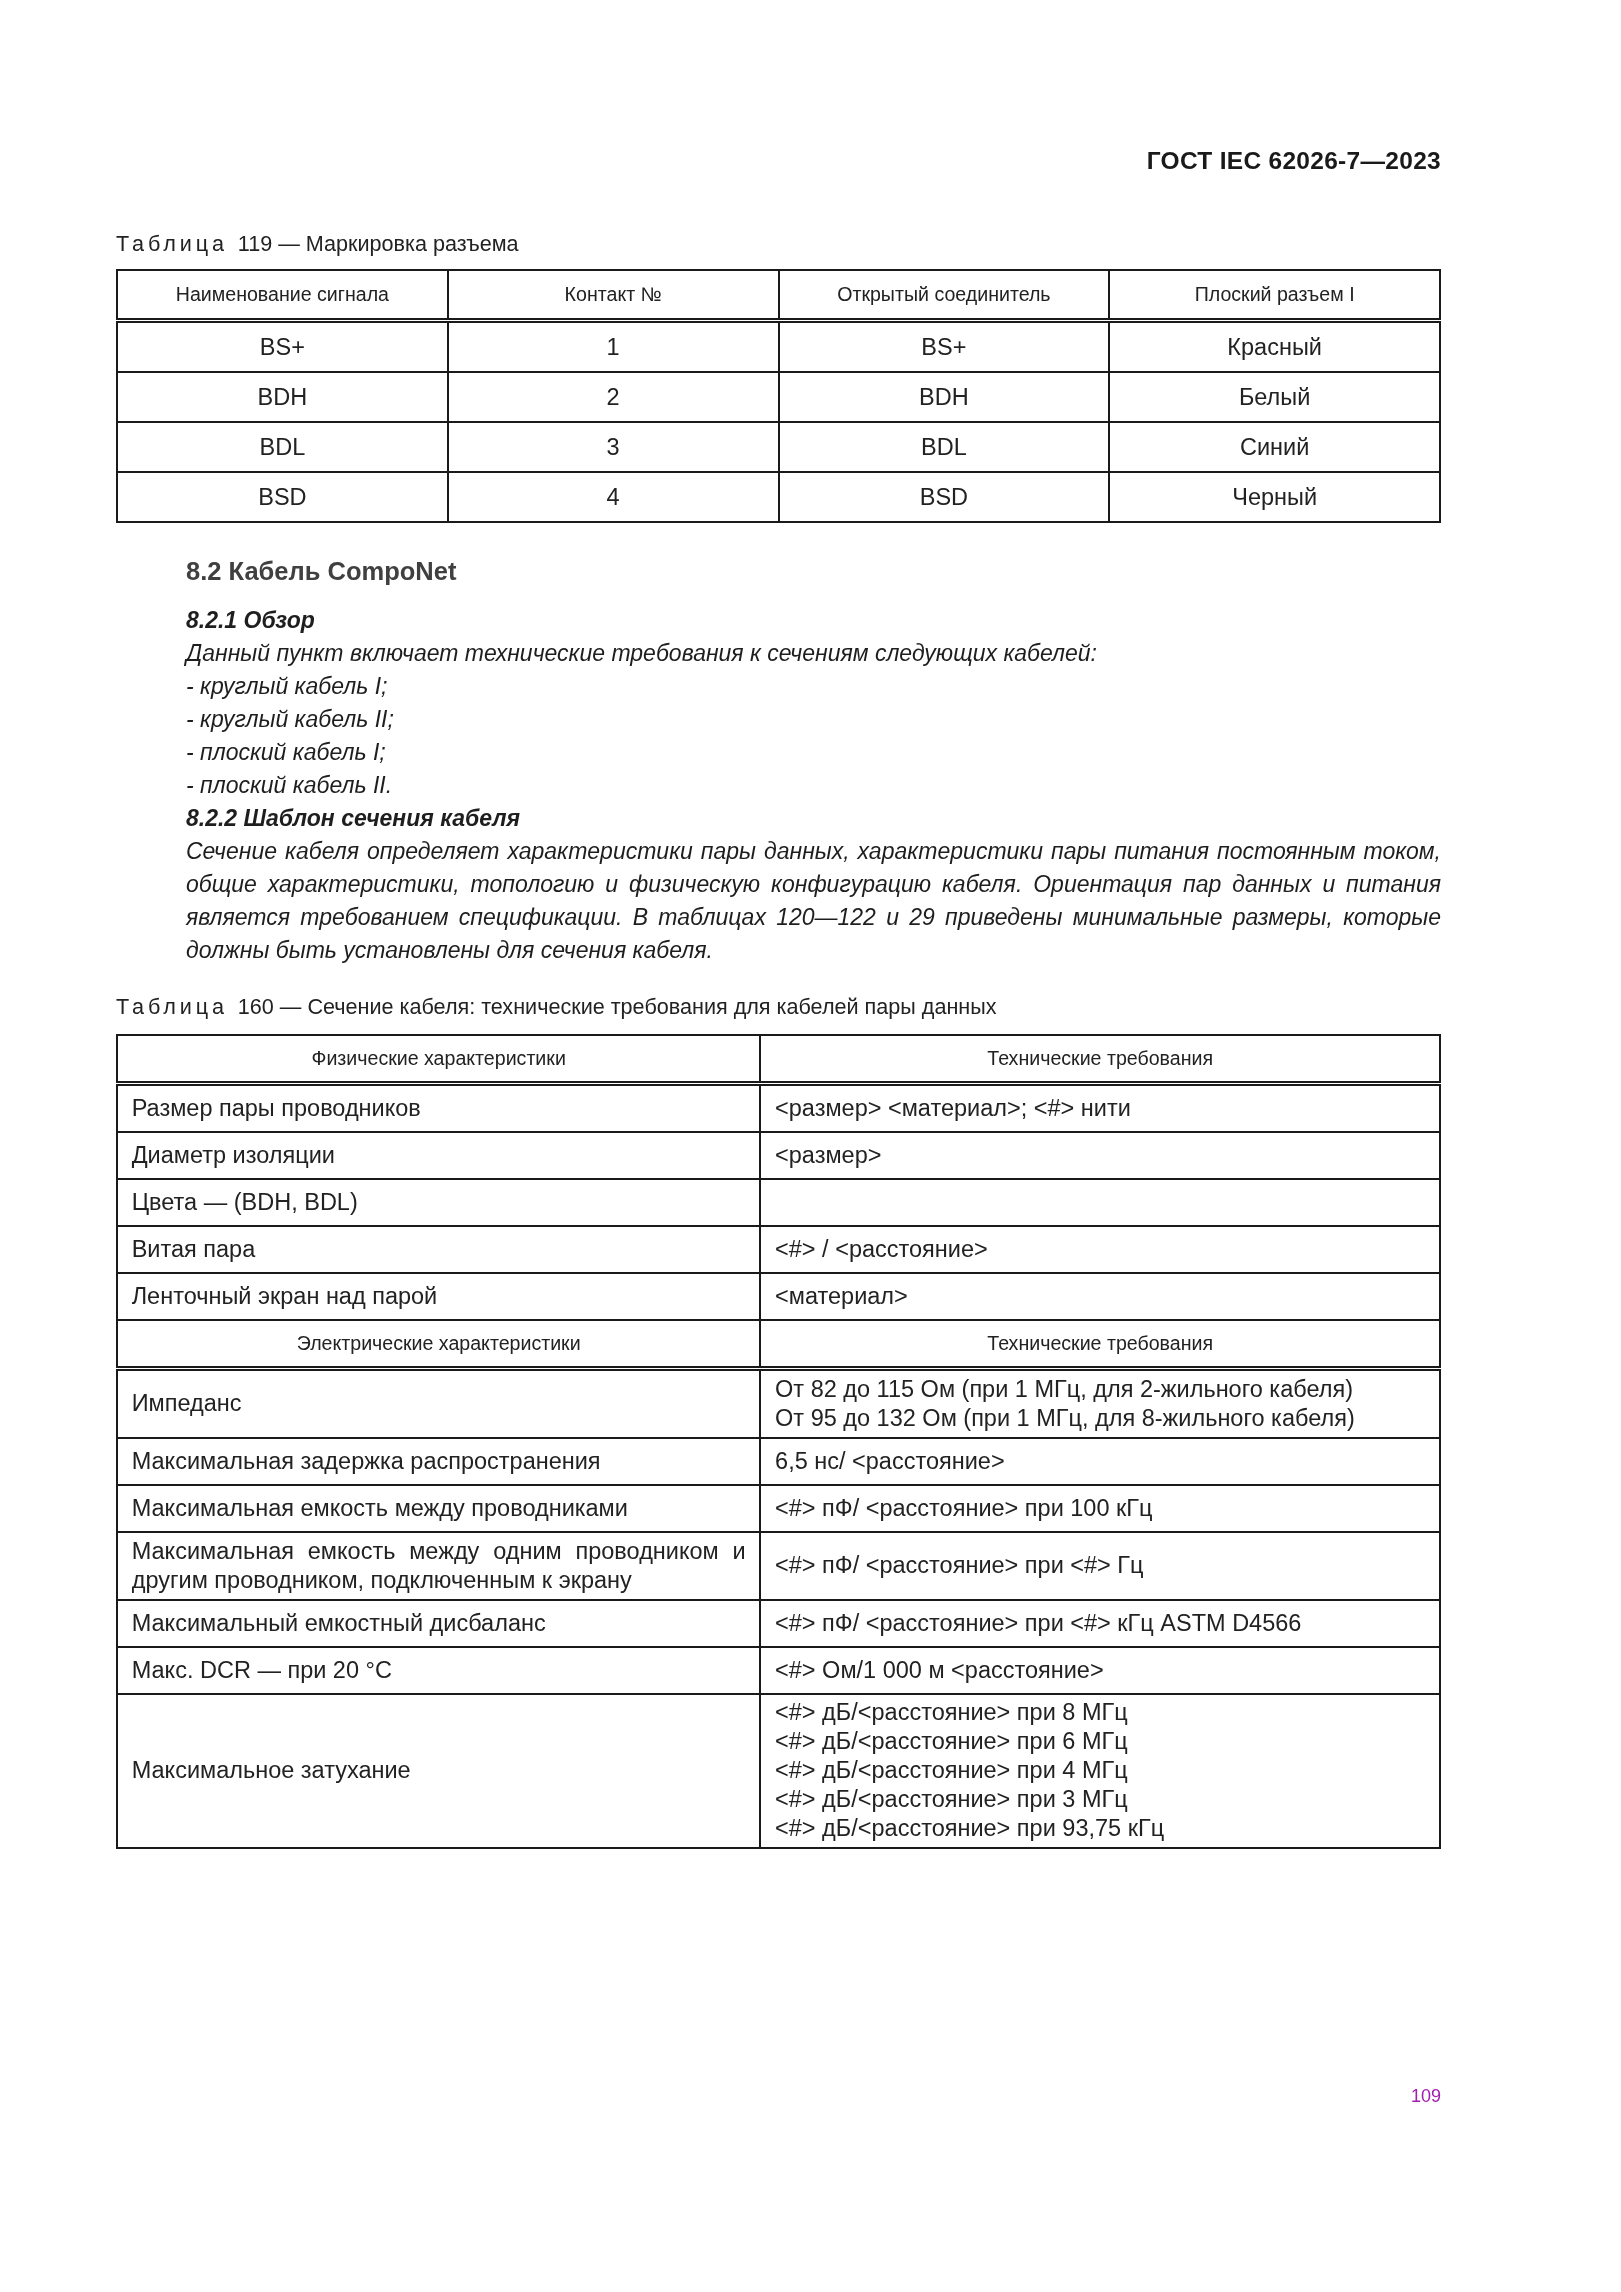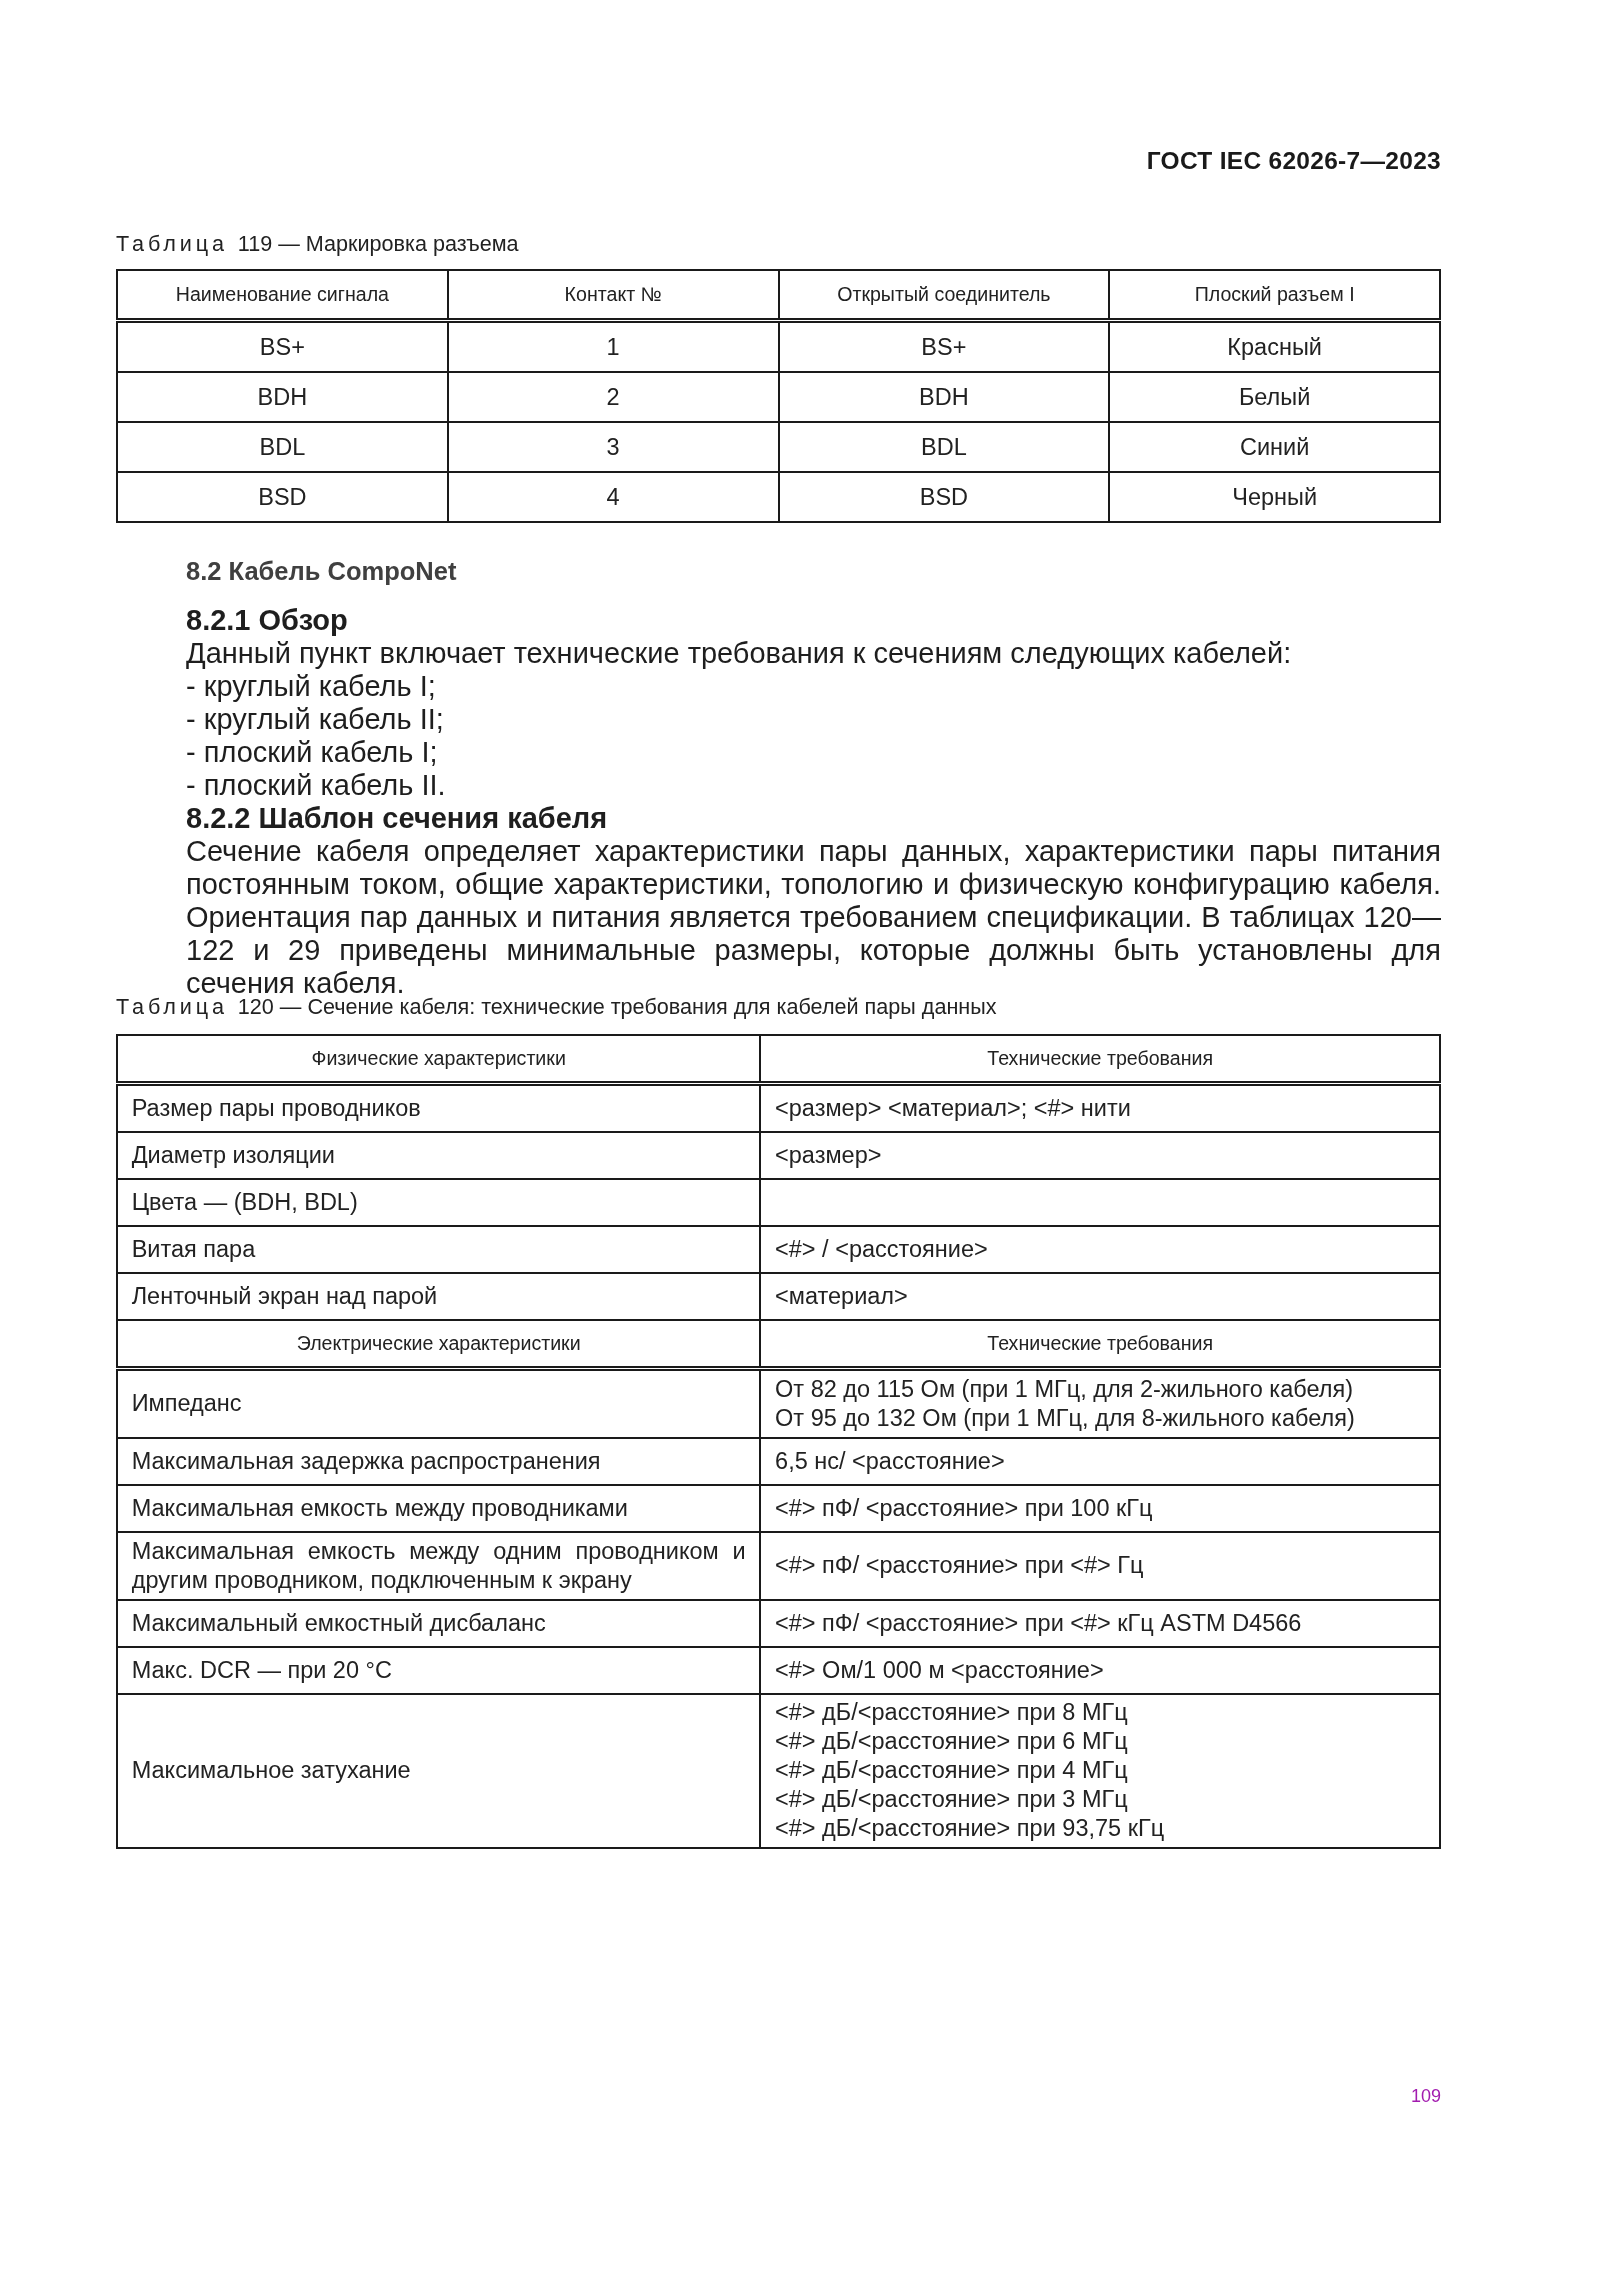--- a/index.html
+++ b/index.html
@@ -14,21 +14,21 @@
   table.t119 td { height: 46px; text-align: center; border-top: 2.9px solid #1a1a1a; }
   table.t119 tr:last-child td { border-bottom: 2.9px solid #1a1a1a; }
   table.t119 { border-top: 2.9px solid #1a1a1a; border-left: 2.9px solid #1a1a1a; border-right: 2.9px solid #1a1a1a; }
   table.t120 { top: 1034px; border: 2.9px solid #1a1a1a; }
   table.t120 .c1 { width: 614px; }
   table.t120 th { height: 43px; font-size: 19.6px; text-align: center; border-bottom: 5.9px double #1a1a1a; }
   table.t120 td { text-align: left; padding: 0 13.7px; height: 45px; border-top: 2.9px solid #1a1a1a; line-height: 29px; }
   table.t120 td.ml { padding-top: 3.9px; padding-bottom: 3.9px; }
   .section { position: absolute; left: 186px; font-size: 25.5px; color: #404040; }
   .h { font-weight: bold; }
-  .body-block { position: absolute; left: 186px; width: 1255px; font-size: 29px; line-height: 33px; color: #1e1e1e; }
+  .body-block { position: absolute; left: 186px; width: 1255px; font-size: 23px; line-height: 33px; color: #1e1e1e; font-style: italic; }
   .para { text-indent: 0; text-align: justify; }
   .list-item { }
   .page-num { position: absolute; top: 2086px; right: 180px; font-size: 18px; color: #a21caf; }
 </style>
 </head>
 <body>
 
 <div class="doc-id">ГОСТ IEC 62026-7—2023</div>
 
 <div class="caption" style="top:231px;">
@@ -79,21 +79,21 @@
   <div>Данный пункт включает технические требования к сечениям следующих кабелей:</div>
   <div class="list-item">-  круглый кабель I;</div>
   <div class="list-item">-  круглый кабель II;</div>
   <div class="list-item">-  плоский кабель I;</div>
   <div class="list-item">-  плоский кабель II.</div>
   <div class="h">8.2.2 Шаблон сечения кабеля</div>
   <div class="para" style="text-indent:0;"><span style="display:inline-block;width:0;"></span><span>Сечение кабеля определяет характеристики пары данных, характеристики пары питания постоянным током, общие характеристики, топологию и физическую конфигурацию кабеля. Ориентация пар данных и питания является требованием спецификации. В таблицах 120—122 и 29 приведены минимальные размеры, которые должны быть установлены для сечения кабеля.</span></div>
 </div>
 
 <div class="caption" style="top:994px;">
-  <span class="spaced">Таблица</span><span>120 — Сечение кабеля: технические требования для кабелей пары данных</span>
+  <span class="spaced">Таблица</span><span>160 — Сечение кабеля: технические требования для кабелей пары данных</span>
 </div>
 
 <table class="t120">
   <thead>
     <tr>
       <th class="c1">Физические характеристики</th>
       <th>Технические требования</th>
     </tr>
   </thead>
   <tbody>

